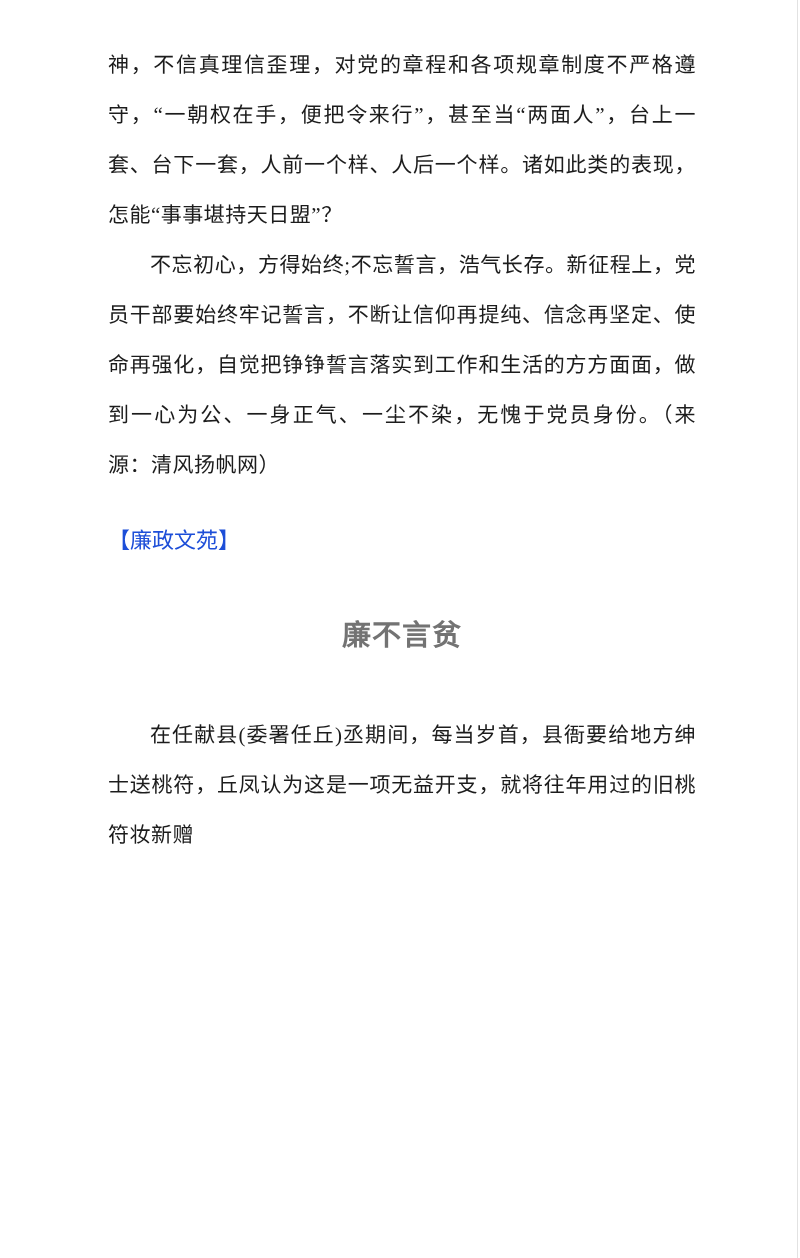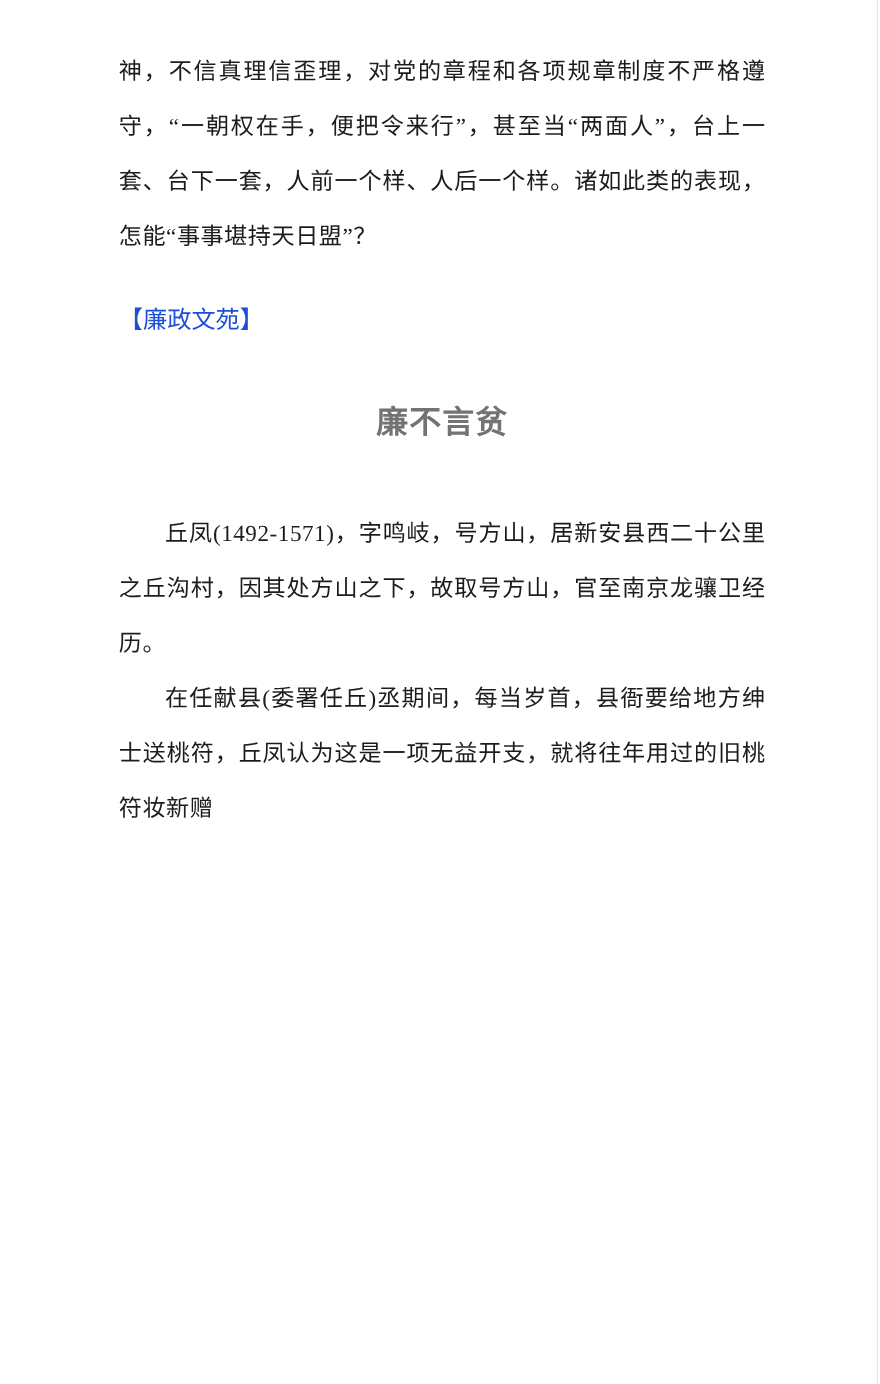--- a/index.html
+++ b/index.html
@@ -64,25 +64,25 @@
 </style>
 </head>
 <body>
 
 <div class="page">
 
   <div class="edge-line"></div>
 
   <p class="para">神，不信真理信歪理，对党的章程和各项规章制度不严格遵守，“一朝权在手，便把令来行”，甚至当“两面人”，台上一套、台下一套，人前一个样、人后一个样。诸如此类的表现，怎能“事事堪持天日盟”？</p>
 
+  <p class="para indent">不忘初心，方得始终;不忘誓言，浩气长存。新征程上，党员干部要始终牢记誓言，不断让信仰再提纯、信念再坚定、使命再强化，自觉把铮铮誓言落实到工作和生活的方方面面，做到一心为公、一身正气、一尘不染，无愧于党员身份。（来源：清风扬帆网）</p>
 
   <div class="section-header">【廉政文苑】</div>
 
   <div class="article-title">廉不言贫</div>
 
   <div class="body-block">
-    <p class="para indent">丘凤(1492-1571)，字鸣岐，号方山，居新安县西二十公里之丘沟村，因其处方山之下，故取号方山，官至南京龙骧卫经历。</p>
 
 
     <p class="para indent">在任献县(委署任丘)丞期间，每当岁首，县衙要给地方绅士送桃符，丘凤认为这是一项无益开支，就将往年用过的旧桃符妆新赠</p>
   </div>
 
 </div>
 
 </body></html>

